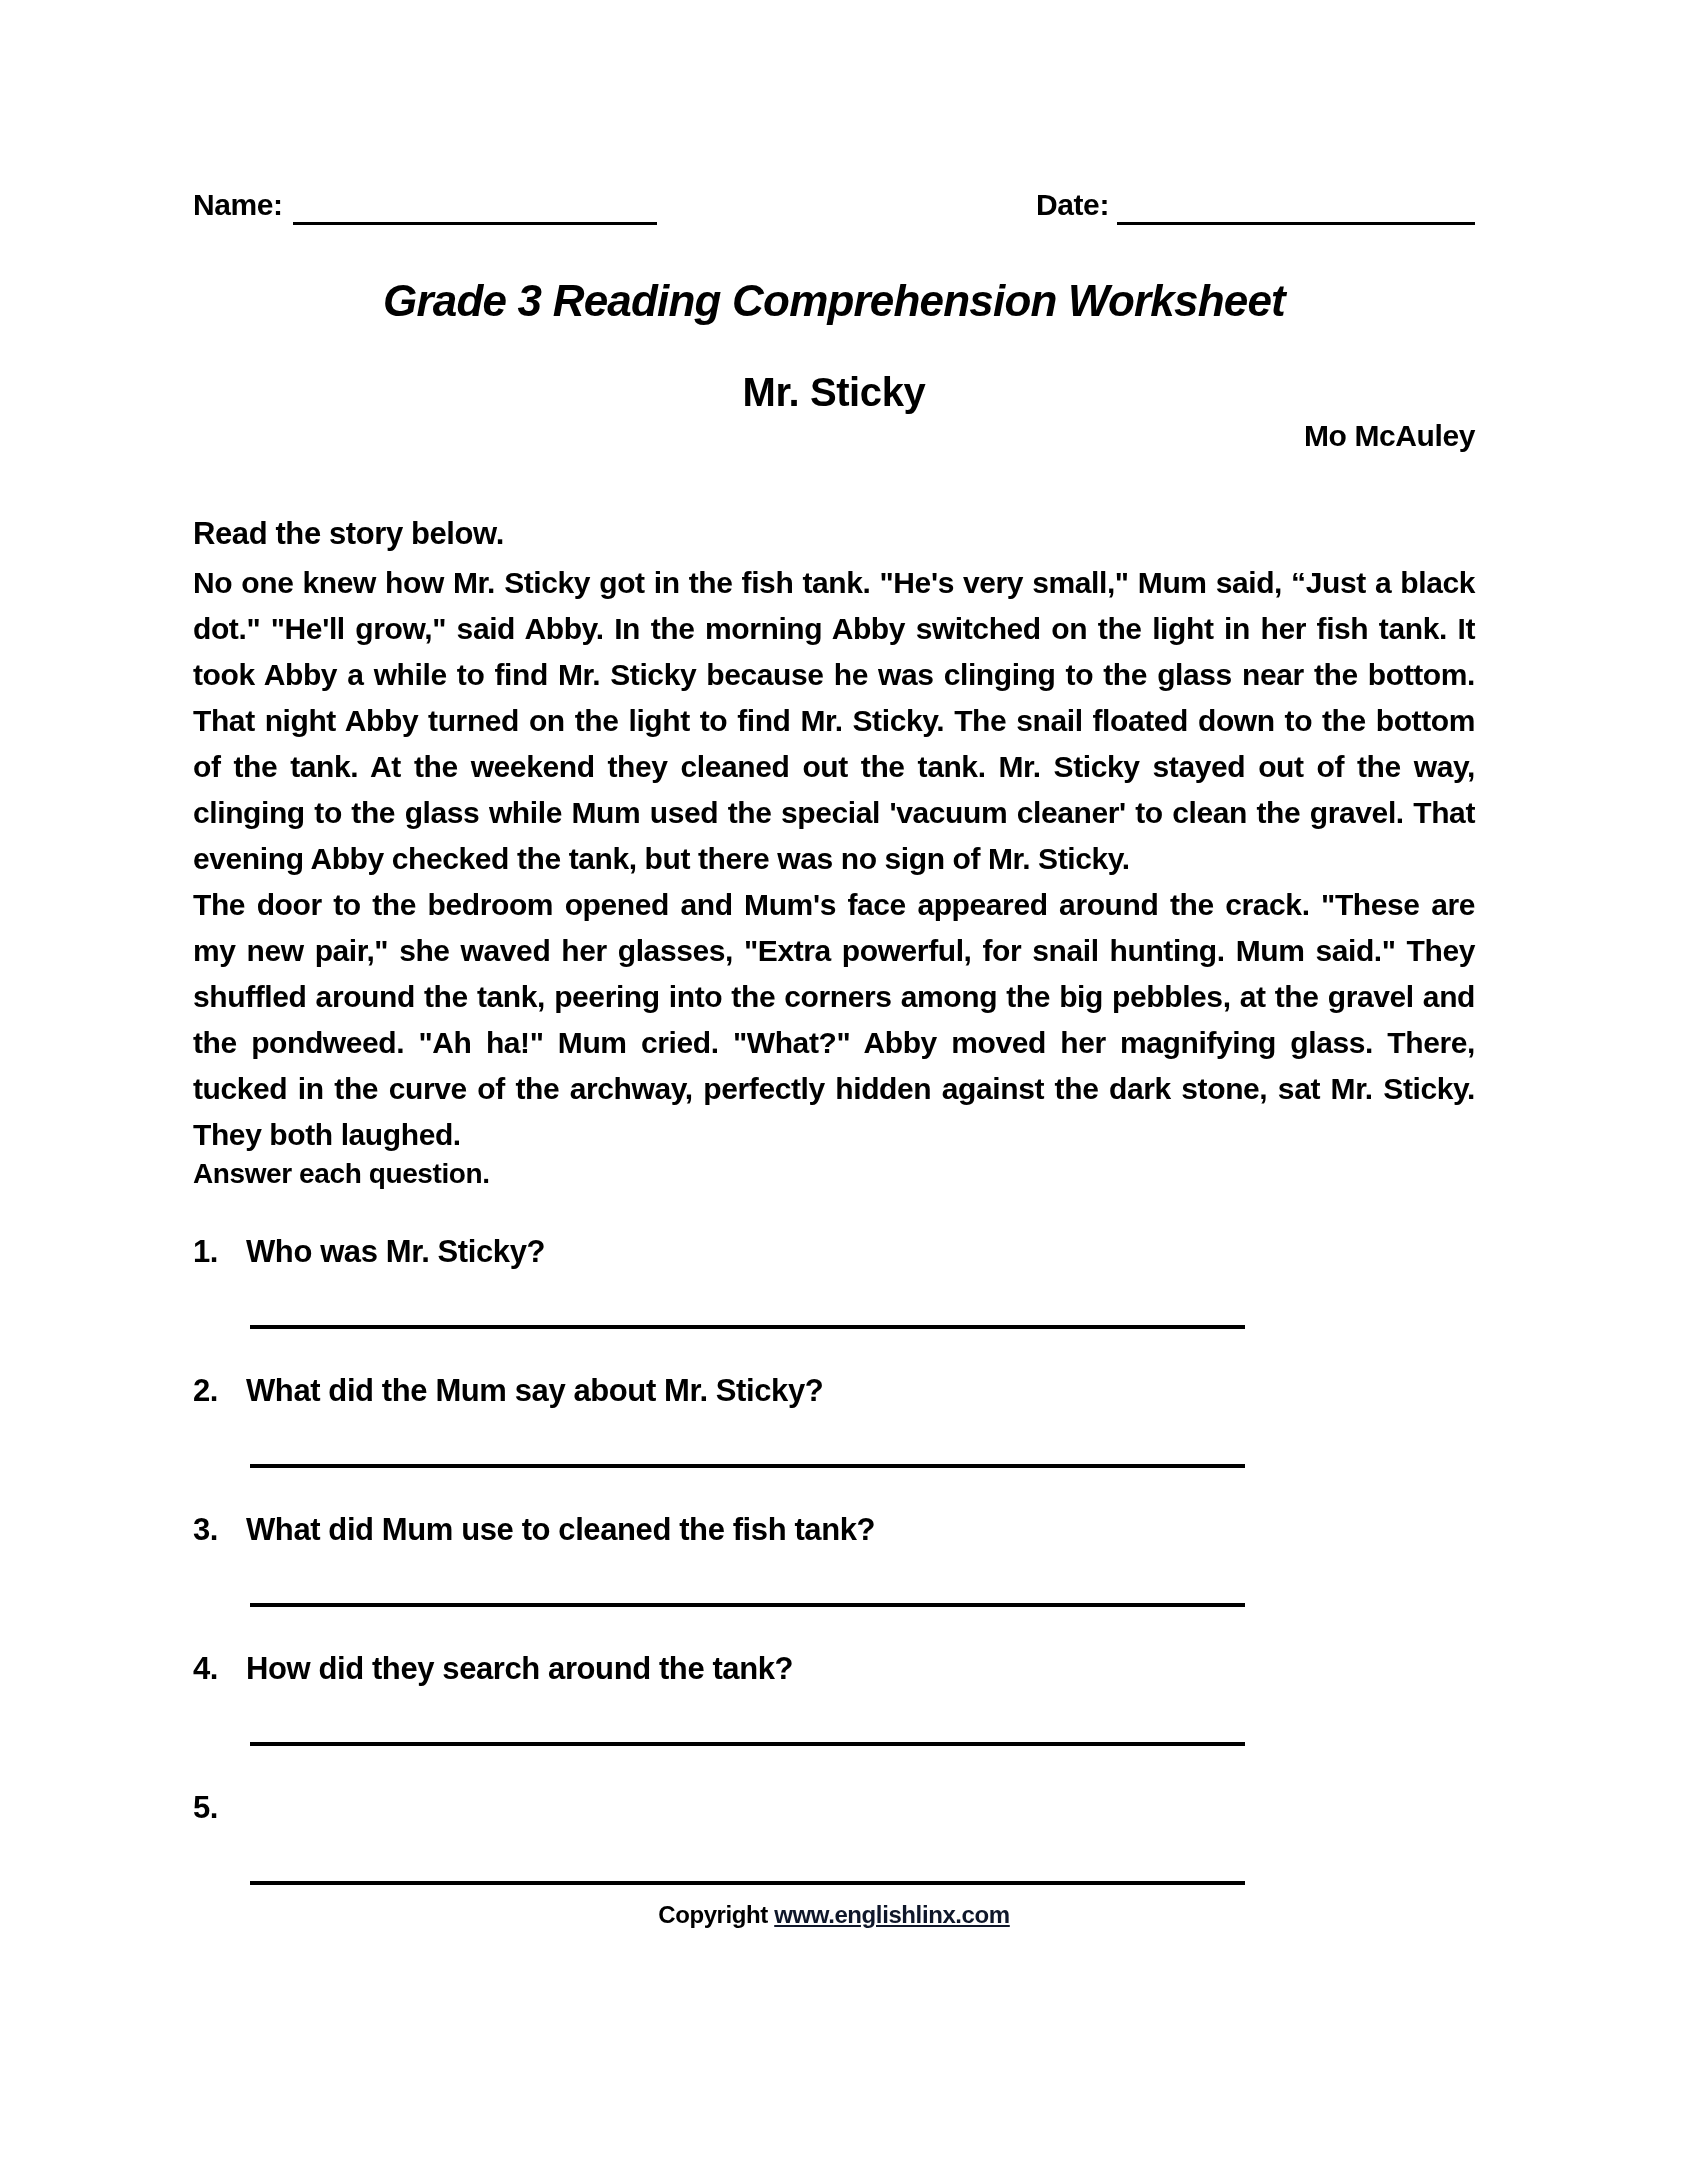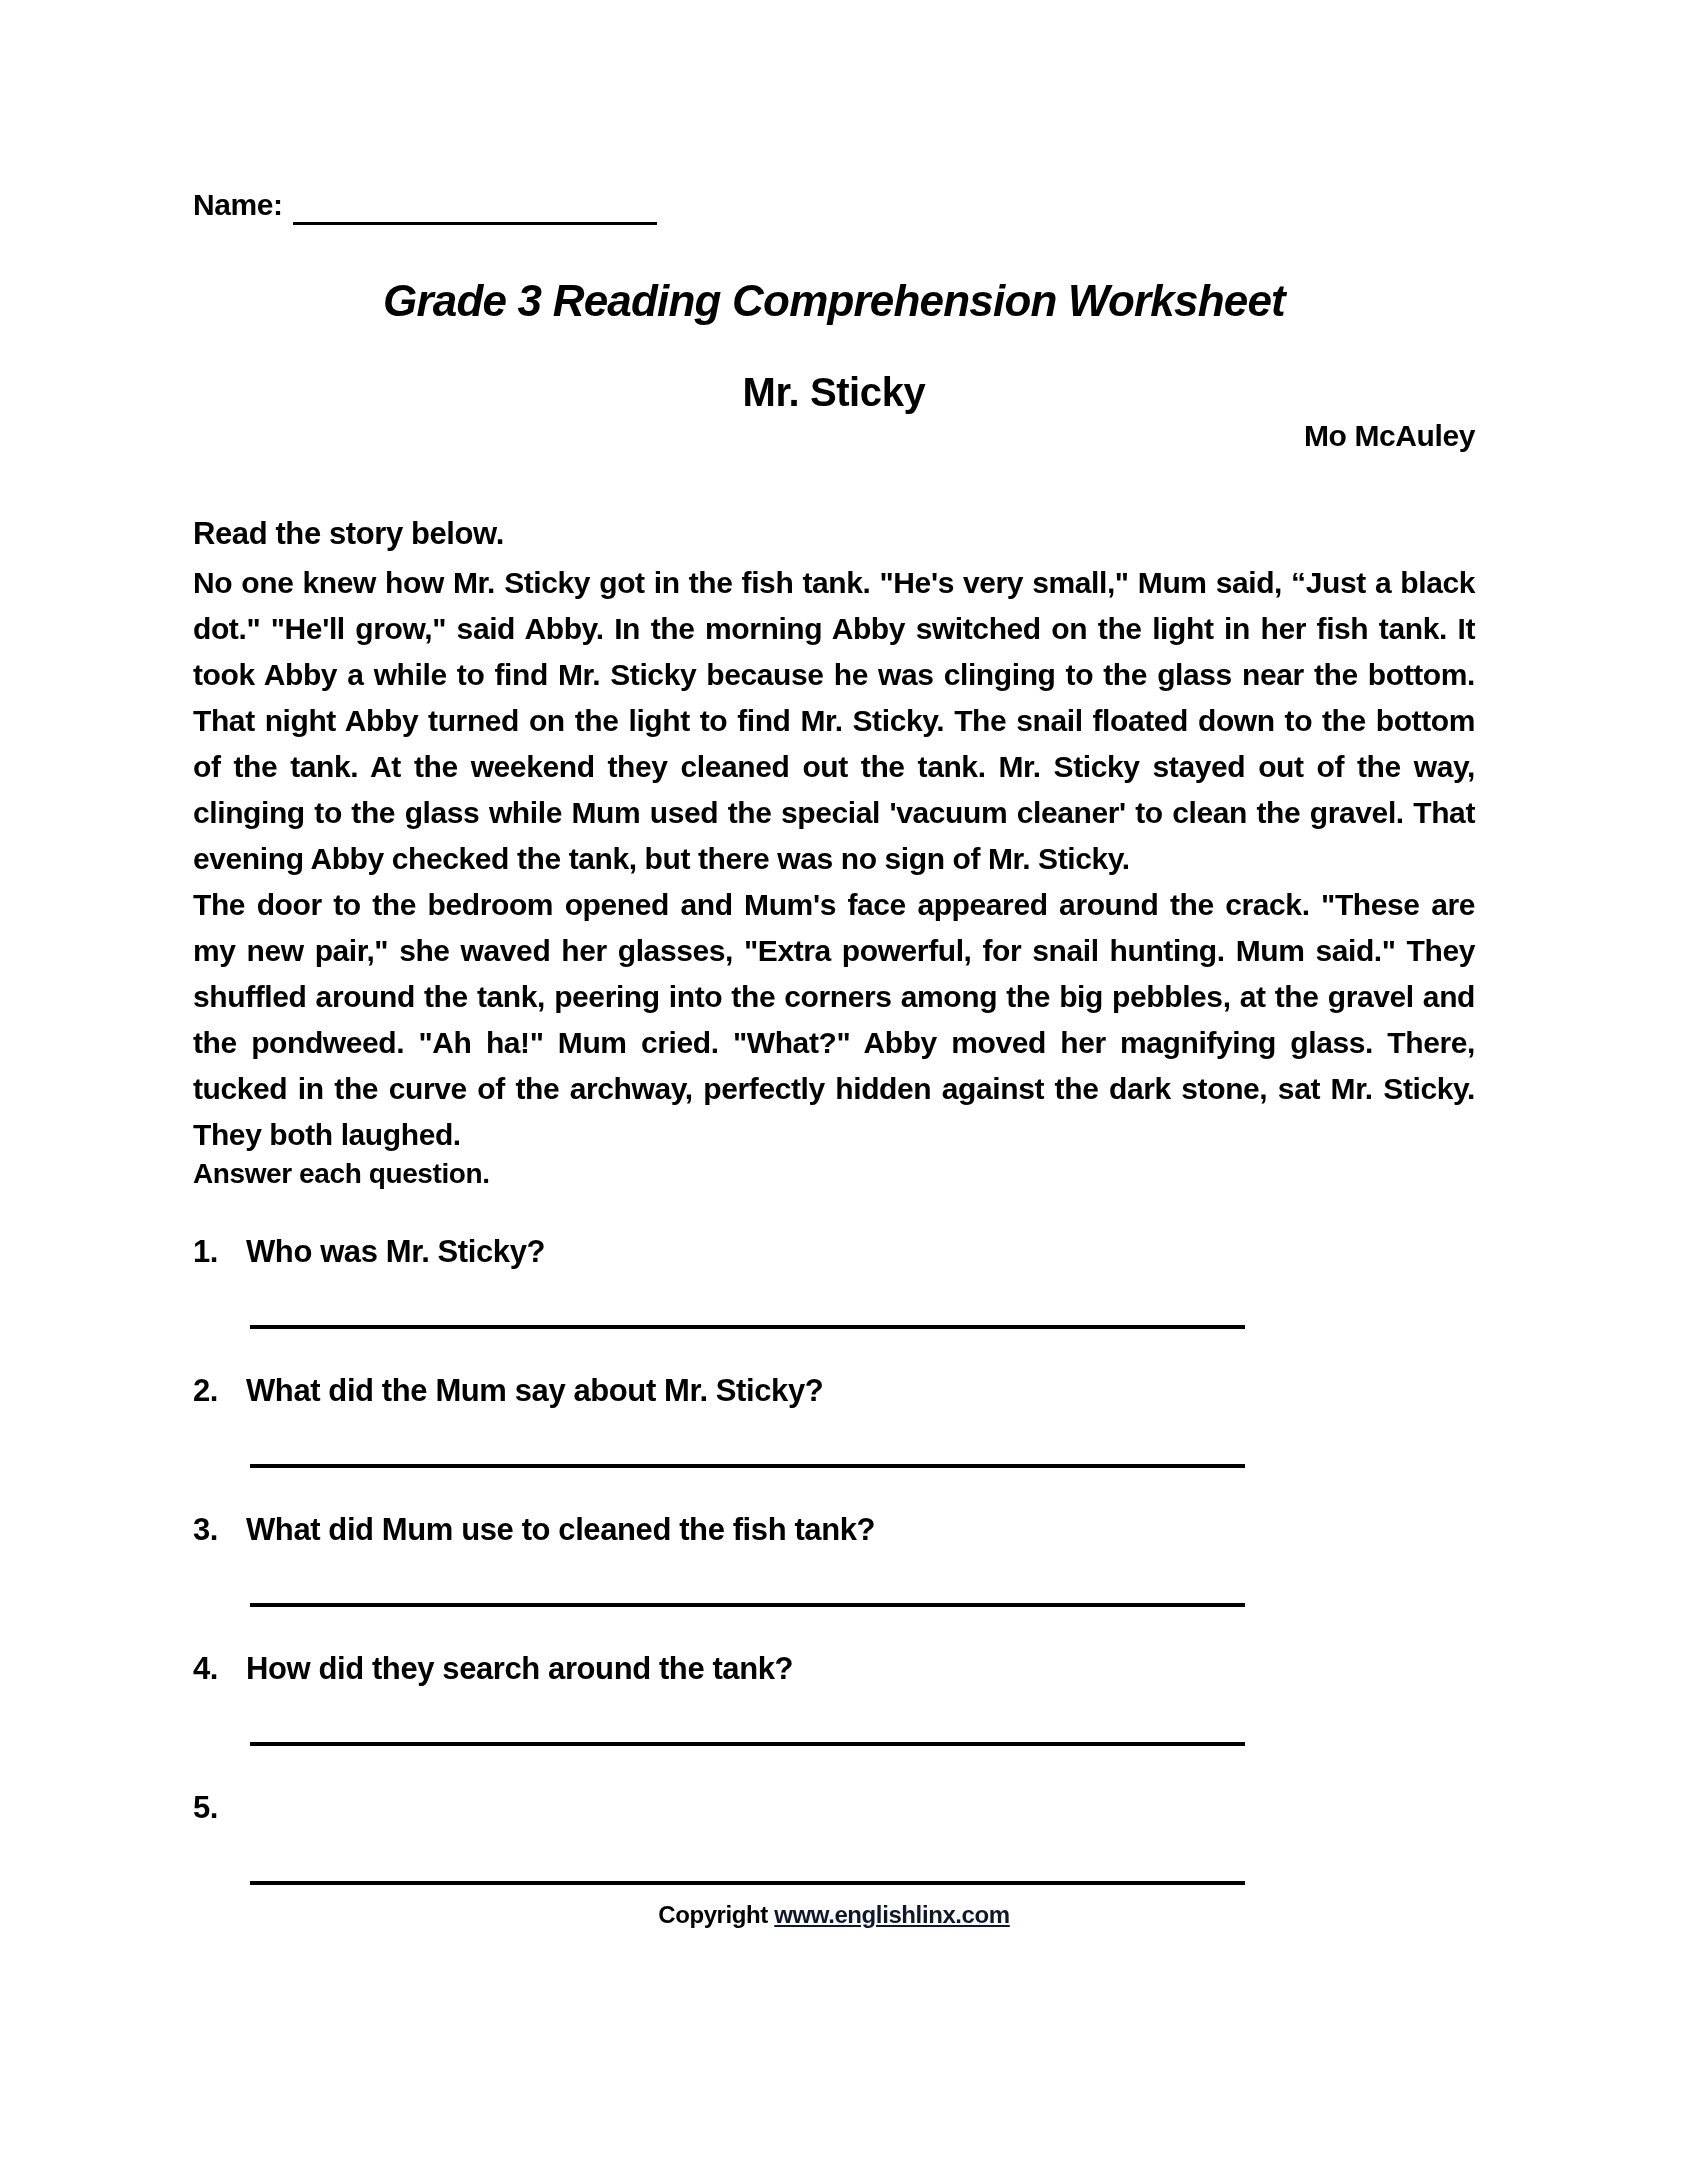--- a/index.html
+++ b/index.html
@@ -114,20 +114,24 @@
 <body>
 
 <div class="page">
   <div class="content">
 
     <div class="header-row">
       <div class="field-group">
         <span class="field-label">Name:</span>
         <span class="blank-line name-line"></span>
       </div>
+      <div class="field-group">
+        <span class="field-label">Date:</span>
+        <span class="blank-line date-line"></span>
+      </div>
     </div>
 
     <div class="ws-title">Grade 3 Reading Comprehension Worksheet</div>
 
     <div class="story-title">Mr. Sticky</div>
     <div class="story-author">Mo McAuley</div>
 
     <div class="read-instruction">Read the story below.</div>
 
     <p class="story-paragraph">No one knew how Mr. Sticky got in the fish tank.  "He's very small," Mum said, “Just a black dot." "He'll grow," said Abby. In the morning Abby switched on the light in her fish tank. It took Abby a while to find Mr. Sticky because he was clinging to the glass near the bottom.  That night Abby turned on the light to find Mr. Sticky. The snail floated down to the bottom of the tank. At the weekend they cleaned out the tank. Mr. Sticky stayed out of the way, clinging to the glass while Mum used the special 'vacuum cleaner' to clean the gravel. That evening Abby checked the tank, but there was no sign of Mr. Sticky.</p>

